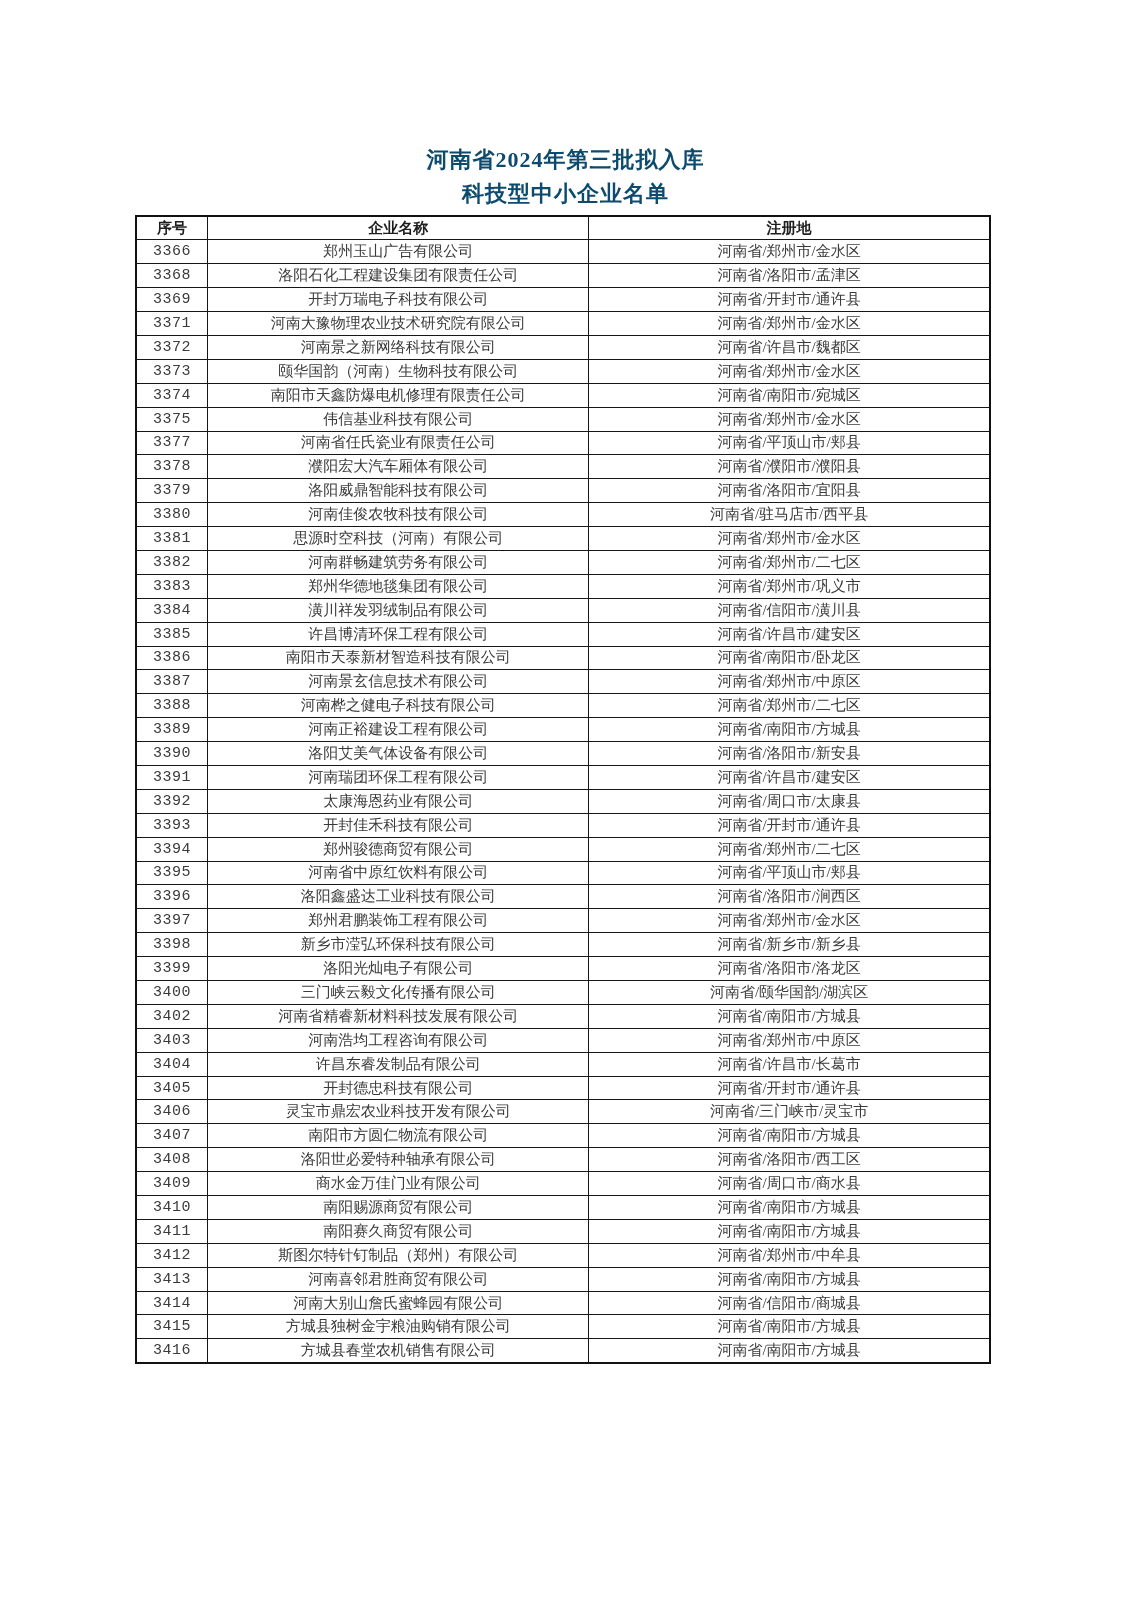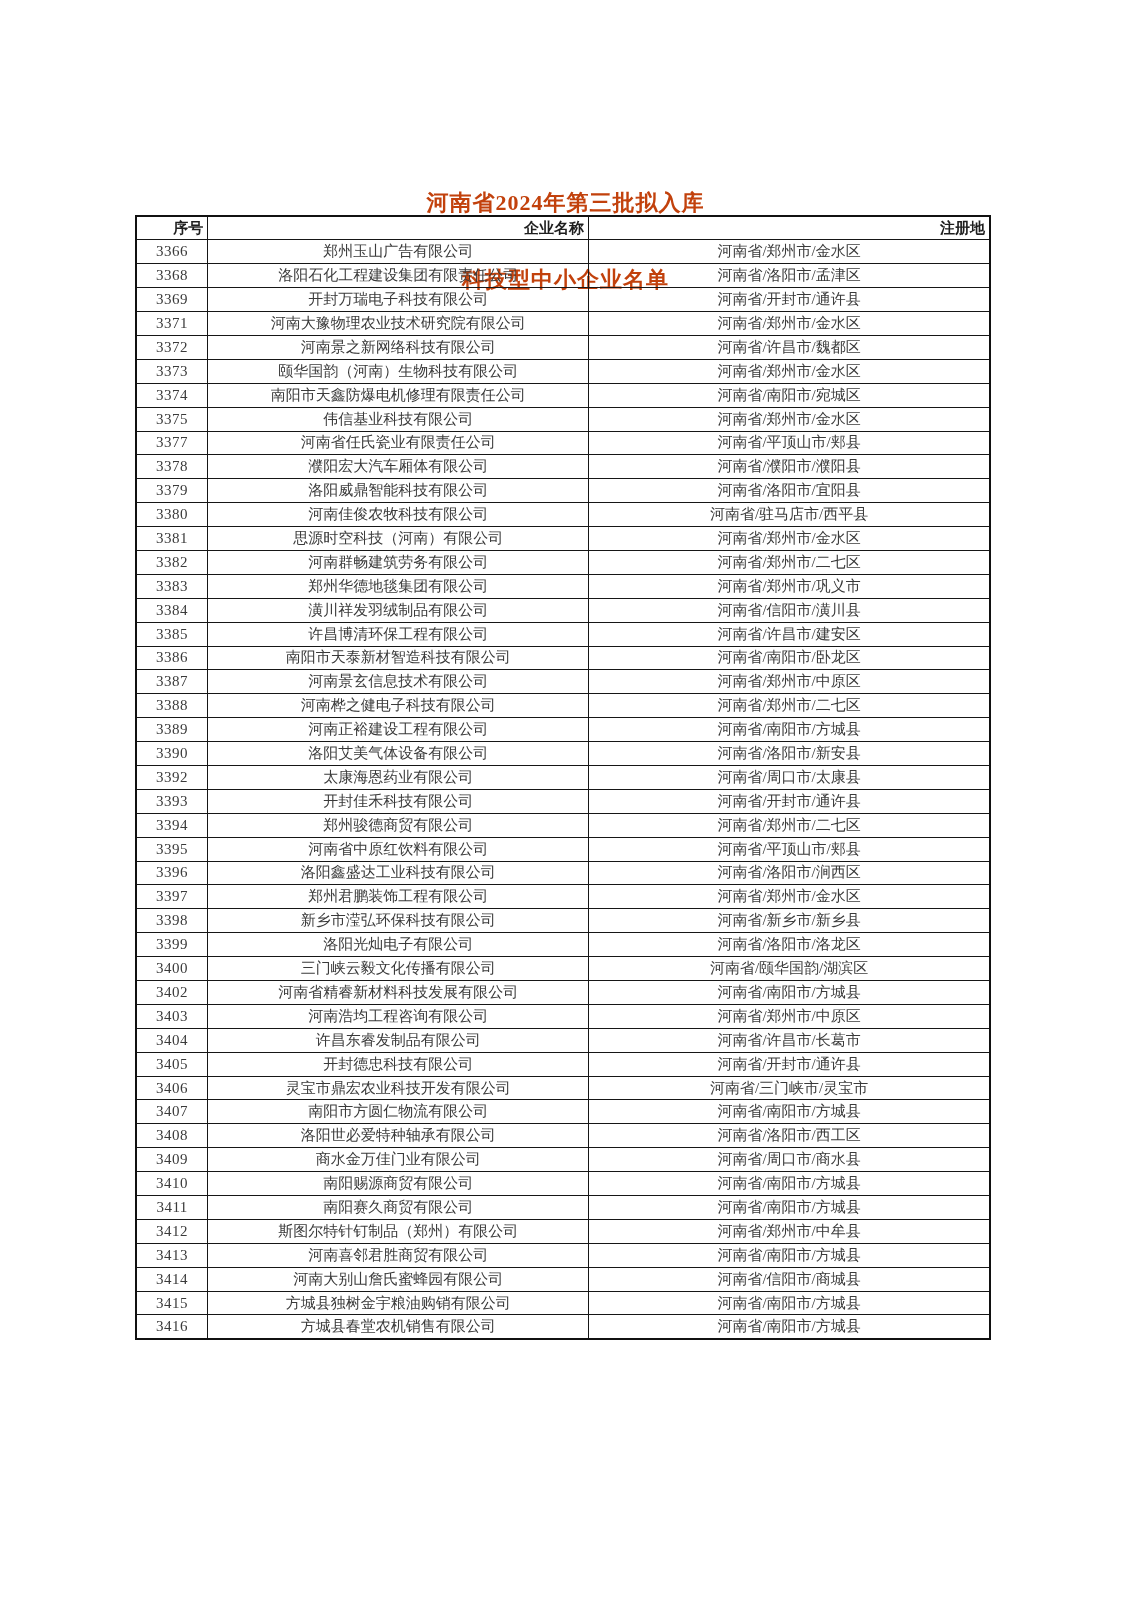--- a/index.html
+++ b/index.html
@@ -17,23 +17,22 @@
     position: absolute;
     top: 143px;
     left: 0;
     width: 100%;
     text-align: center;
   }
   .title-line {
     font-size: 22px;
     font-weight: bold;
     line-height: 34px;
-    color: #c2410c;
+    color: #0c4a6e;
     letter-spacing: 1px;
-    margin-top: 43px;
   }
   .company-table {
     position: absolute;
     top: 215px;
     left: 135px;
     width: 856px;
     border-collapse: collapse;
     table-layout: fixed;
     border: 2px solid #111111;
   }
@@ -43,31 +42,30 @@
     vertical-align: middle;
     height: 23.9px;
     padding: 0 4px;
     overflow: hidden;
     white-space: nowrap;
   }
   .company-table th {
     font-size: 15px;
     font-weight: bold;
     color: #1e1e1e;
-    text-align: right;
   }
   .company-table td {
     font-size: 15px;
     font-weight: normal;
     color: #3a3a3a;
   }
   col.col-no   { width: 8.4%; }
   col.col-name { width: 44.6%; }
   col.col-loc  { width: 47.0%; }
-  td.cell-serial { font-family: Liberation Serif, serif; letter-spacing: 0.5px; }
+  td.cell-serial { font-family: Liberation Mono, monospace; letter-spacing: 0.5px; }
 </style>
 </head>
 <body>
 
 <div class="page">
   <div class="title-block">
     <div class="title-line">河南省2024年第三批拟入库</div>
     <div class="title-line">科技型中小企业名单</div>
   </div>
 
@@ -189,20 +187,25 @@
           <td class="cell-serial">3389</td>
           <td class="cell-company-name">河南正裕建设工程有限公司</td>
           <td class="cell-registration-place">河南省/南阳市/方城县</td>
         </tr>
         <tr>
           <td class="cell-serial">3390</td>
           <td class="cell-company-name">洛阳艾美气体设备有限公司</td>
           <td class="cell-registration-place">河南省/洛阳市/新安县</td>
         </tr>
         <tr>
+          <td class="cell-serial">3391</td>
+          <td class="cell-company-name">河南瑞团环保工程有限公司</td>
+          <td class="cell-registration-place">河南省/许昌市/建安区</td>
+        </tr>
+        <tr>
           <td class="cell-serial">3392</td>
           <td class="cell-company-name">太康海恩药业有限公司</td>
           <td class="cell-registration-place">河南省/周口市/太康县</td>
         </tr>
         <tr>
           <td class="cell-serial">3393</td>
           <td class="cell-company-name">开封佳禾科技有限公司</td>
           <td class="cell-registration-place">河南省/开封市/通许县</td>
         </tr>
         <tr>

